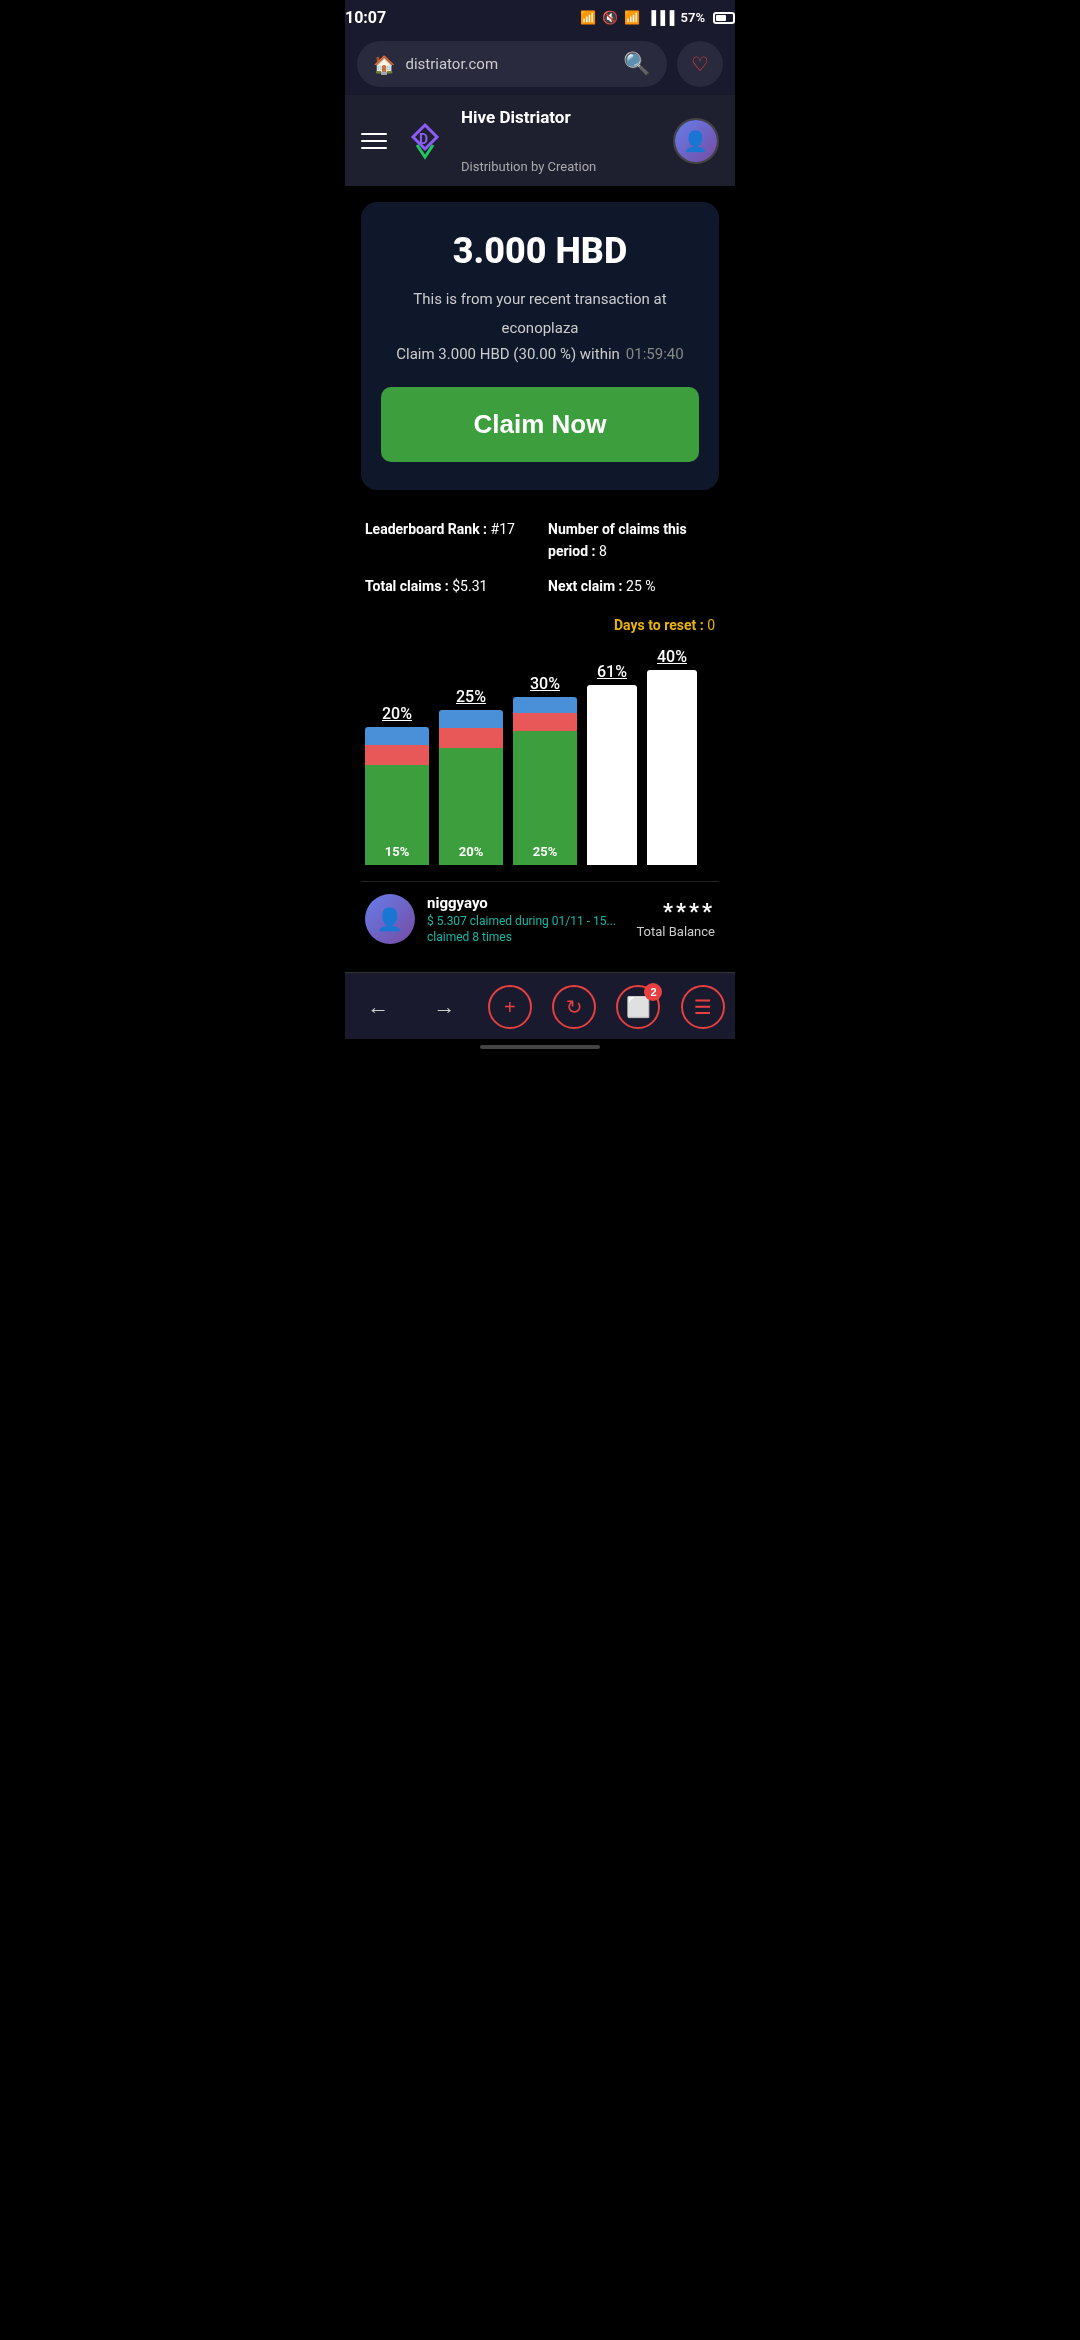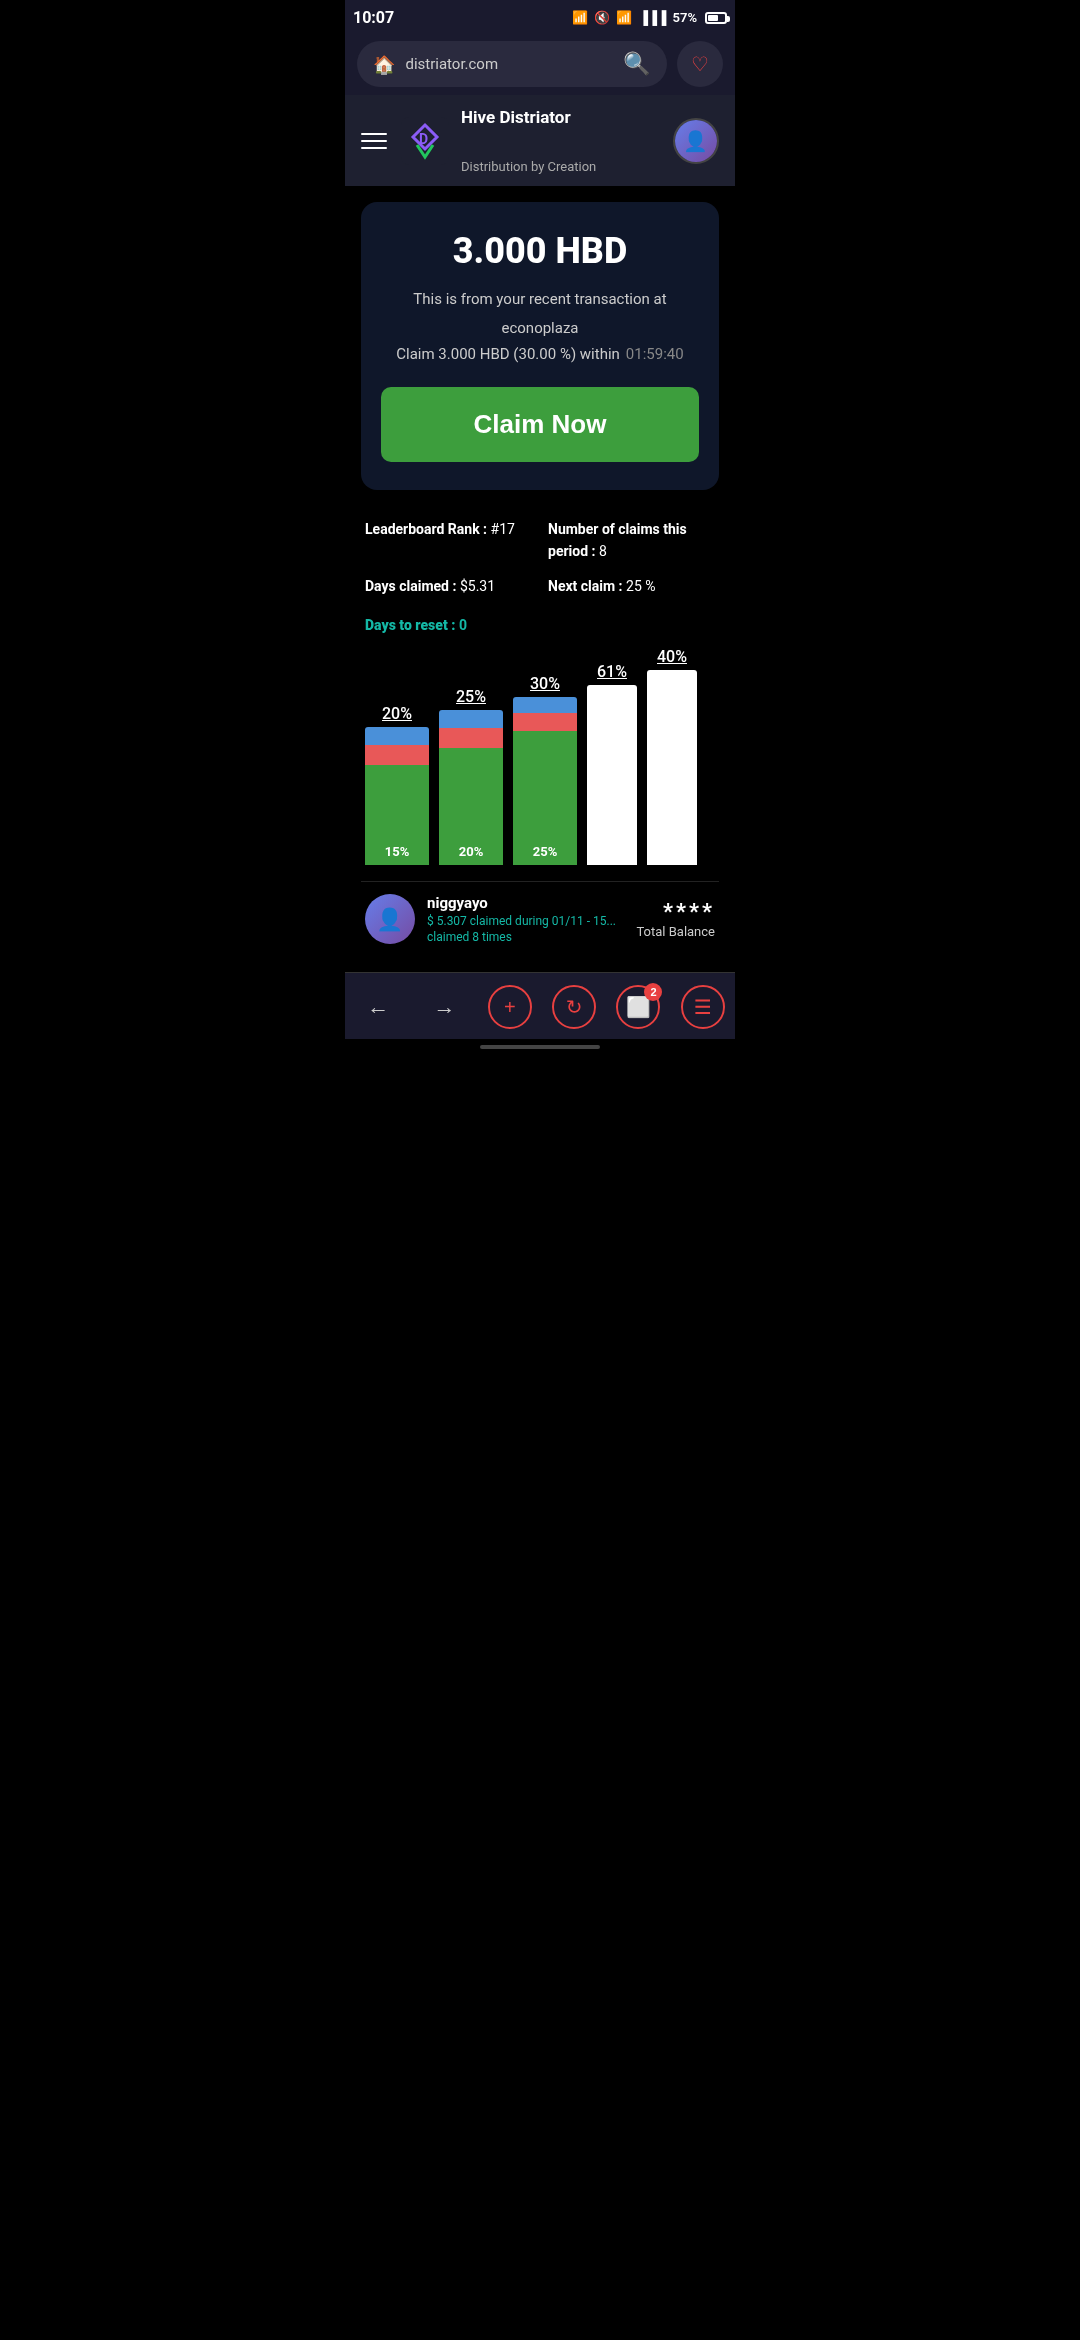--- a/index.html
+++ b/index.html
@@ -13,21 +13,21 @@
       min-height: 100vh;
       overflow-x: hidden;
     }
 
     
     .status-bar {
       background: #1a1a2e;
       display: flex;
       justify-content: space-between;
       align-items: center;
-      padding: 8px 8px 6px;
+      padding: 8px 0 6px;
       font-size: 14px;
       font-weight: 600;
     }
     .status-time { color: #fff; font-size: 16px; font-weight: 700; }
     .status-icons { display: flex; align-items: center; gap: 6px; font-size: 13px; color: #fff; }
     .battery-icon {
       display: inline-block;
       border: 2px solid #fff;
       border-radius: 3px;
       width: 22px;
@@ -223,24 +223,24 @@
       margin-bottom: 16px;
     }
     .stat-item {
       font-size: 14px;
       color: #fff;
       padding: 4px 0;
       line-height: 1.6;
     }
     .stat-item strong { font-weight: 700; }
     .days-reset-row {
-      text-align: left;
+      text-align: right;
       font-size: 14px;
-      font-weight: 700;
-      color: #14b8a6;
+      font-weight: 400;
+      color: #eab308;
       margin-top: 4px;
     }
 
     
     .chart-section {
       padding: 8px 4px 16px;
       position: relative;
     }
     .chart-bars {
       display: flex;
@@ -439,21 +439,21 @@
     <div class="stats-grid">
       <div class="stat-item">
         <strong>Leaderboard Rank :</strong>
         <span>#17</span>
       </div>
       <div class="stat-item">
         <strong>Number of claims this period :</strong>
         <span>8</span>
       </div>
       <div class="stat-item">
-        <strong>Days claimed :</strong>
+        <strong>Total claims :</strong>
         <span>$5.31</span>
       </div>
       <div class="stat-item">
         <strong>Next claim :</strong>
         <span>25 %</span>
       </div>
     </div>
     <div class="days-reset-row">
       <strong>Days to reset :</strong>
       <span>0</span>

